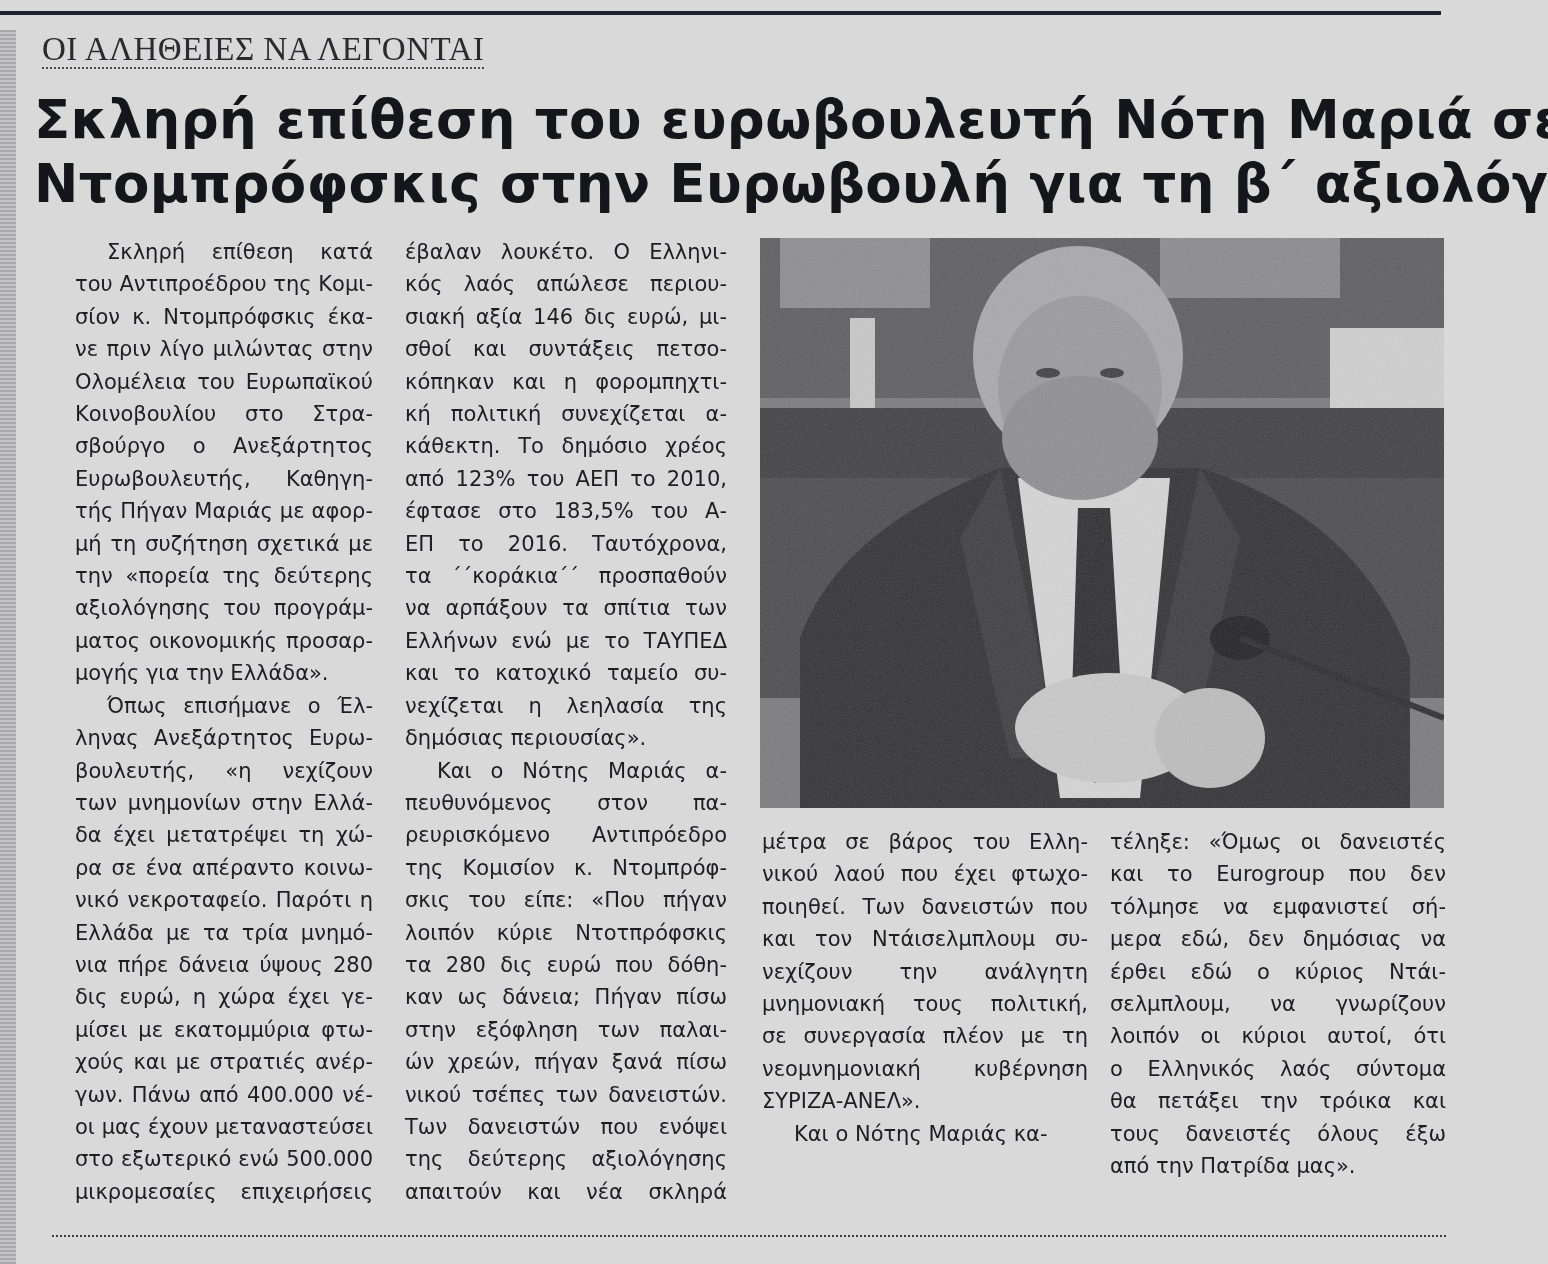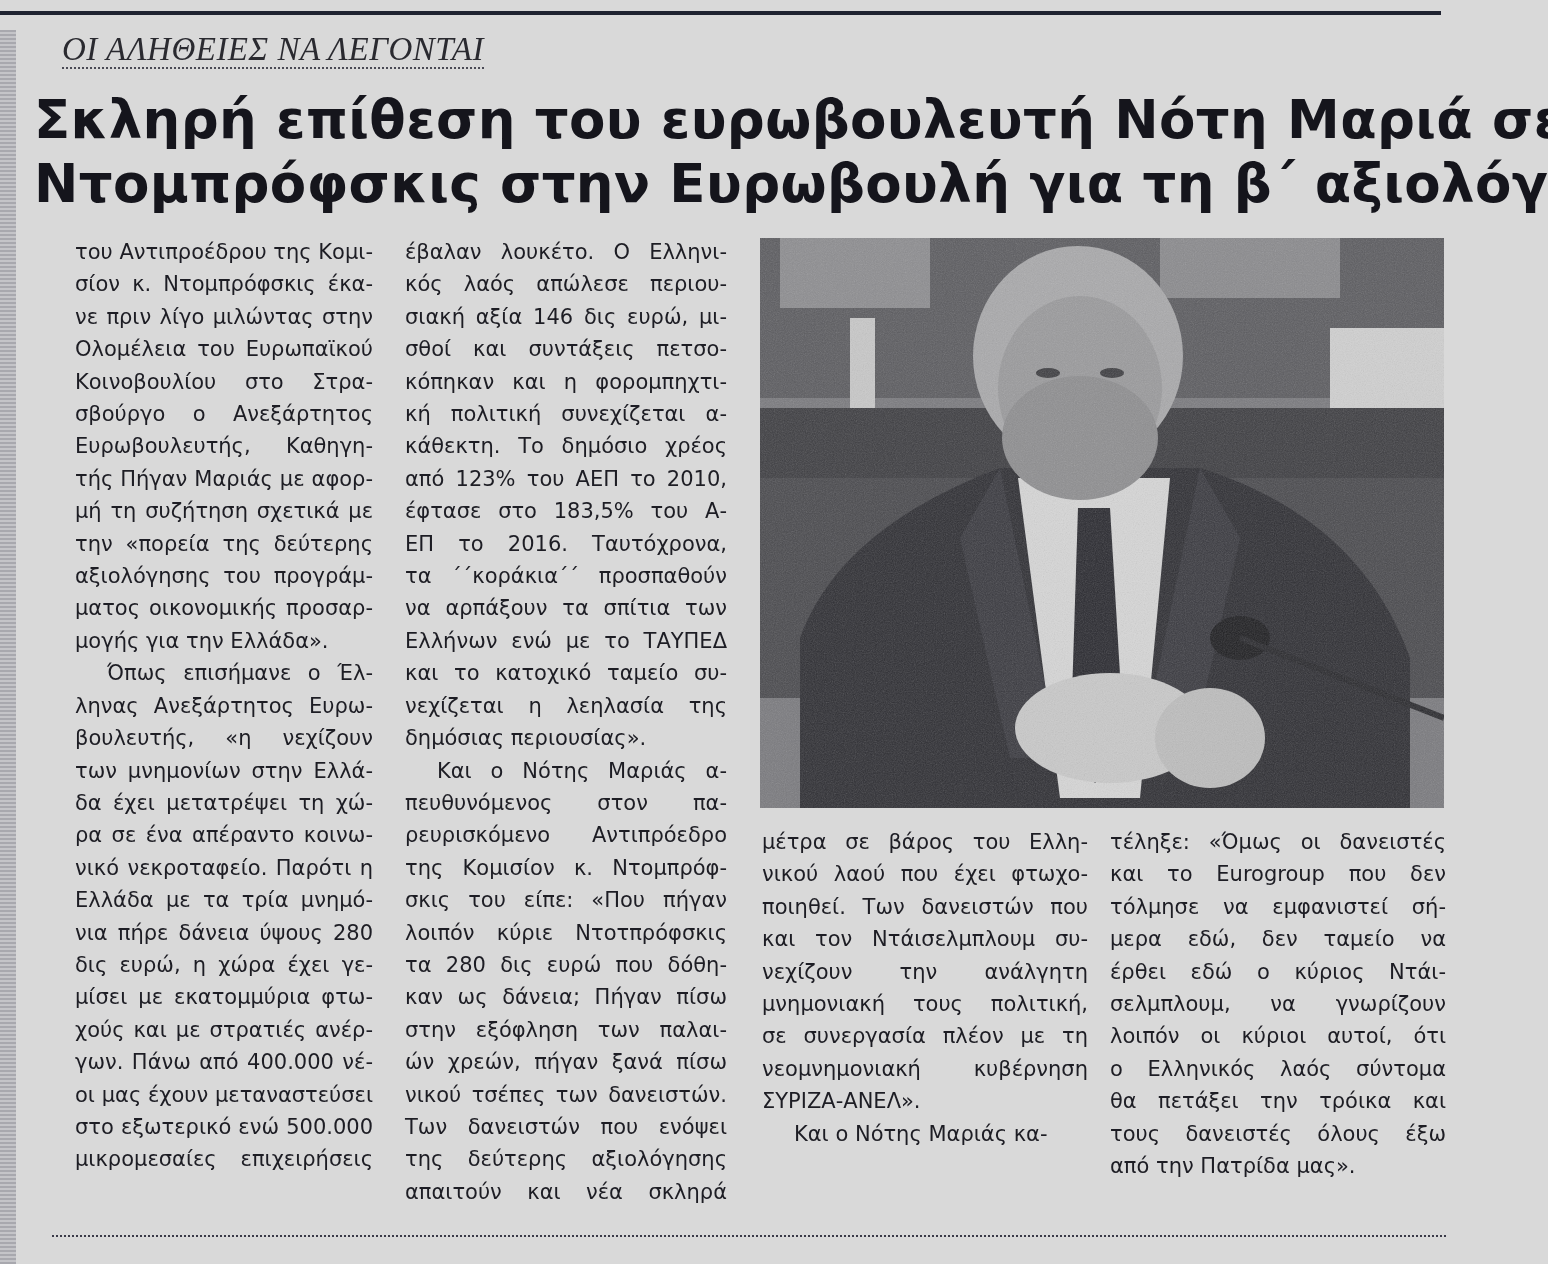--- a/index.html
+++ b/index.html
@@ -12,23 +12,23 @@
   }
   .left-edge {
     position: absolute; left: 0; top: 30px; width: 16px; height: 1234px;
     background: repeating-linear-gradient(0deg, #a8a8ae 0 2px, #c4c4c8 2px 4px);
   }
   .top-rule {
     position: absolute; left: 0; top: 11px; width: 1441px; height: 4px;
     background: #1f2330;
   }
   .kicker {
-    position: absolute; left: 62px; top: 32px;
+    position: absolute; left: 42px; top: 32px;
     font-family: "Liberation Serif", "DejaVu Serif", serif;
-    font-style: italic; font-size: 33px; letter-spacing: 0.5px;
+    font-size: 33px; letter-spacing: 0.5px;
     color: #2a2a30;
     border-bottom: 2px dotted #4a4a55;
     padding-bottom: 1px;
     line-height: 34px;
   }
   .headline {
     position: absolute; left: 34px; top: 88px; width: 1420px;
     font-family: "DejaVu Sans", sans-serif;
     font-weight: bold; font-size: 53px; line-height: 64px;
     color: #15151c;
@@ -61,20 +61,21 @@
 <div class="top-rule"></div>
 
 <div class="kicker">ΟΙ ΑΛΗΘΕΙΕΣ ΝΑ ΛΕΓΟΝΤΑΙ</div>
 
 <div class="headline">
   <div>Σκληρή επίθεση του ευρωβουλευτή Νότη Μαριά σε</div>
   <div>Ντομπρόφσκις στην Ευρωβουλή για τη β΄ αξιολόγηση</div>
 </div>
 
 <div class="col" id="col0" style="left:75px; top:236px; width:298px;">
+    <span class="line" style="padding-left: 32px;">Σκληρή επίθεση κατά</span>
     <span class="line">του Αντιπροέδρου της Κομι-</span>
     <span class="line">σίον κ. Ντομπρόφσκις έκα-</span>
     <span class="line">νε πριν λίγο μιλώντας στην</span>
     <span class="line">Ολομέλεια του Ευρωπαϊκού</span>
     <span class="line">Κοινοβουλίου στο Στρα-</span>
     <span class="line">σβούργο ο Ανεξάρτητος</span>
     <span class="line">Ευρωβουλευτής, Καθηγη-</span>
     <span class="line">τής Πήγαν Μαριάς με αφορ-</span>
     <span class="line">μή τη συζήτηση σχετικά με</span>
     <span class="line">την «πορεία της δεύτερης</span>
@@ -191,21 +192,21 @@
     <span class="line">σε συνεργασία πλέον με τη</span>
     <span class="line">νεομνημονιακή κυβέρνηση</span>
     <span class="line last">ΣΥΡΙΖΑ-ΑΝΕΛ».</span>
     <span class="line last" style="padding-left: 32px;">Και ο Νότης Μαριάς κα-</span>
   </div>
 
 <div class="col" id="col3" style="left:1110px; top:826px; width:336px;">
     <span class="line">τέληξε: «Όμως οι δανειστές</span>
     <span class="line">και το Eurogroup που δεν</span>
     <span class="line">τόλμησε να εμφανιστεί σή-</span>
-    <span class="line">μερα εδώ, δεν ταμείο να</span>
+    <span class="line">μερα εδώ, δεν δημόσιας να</span>
     <span class="line">έρθει εδώ ο κύριος Ντάι-</span>
     <span class="line">σελμπλουμ, να γνωρίζουν</span>
     <span class="line">λοιπόν οι κύριοι αυτοί, ότι</span>
     <span class="line">ο Ελληνικός λαός σύντομα</span>
     <span class="line">θα πετάξει την τρόικα και</span>
     <span class="line">τους δανειστές όλους έξω</span>
     <span class="line last">από την Πατρίδα μας».</span>
   </div>
 
 <div class="bottom-rule"></div>

